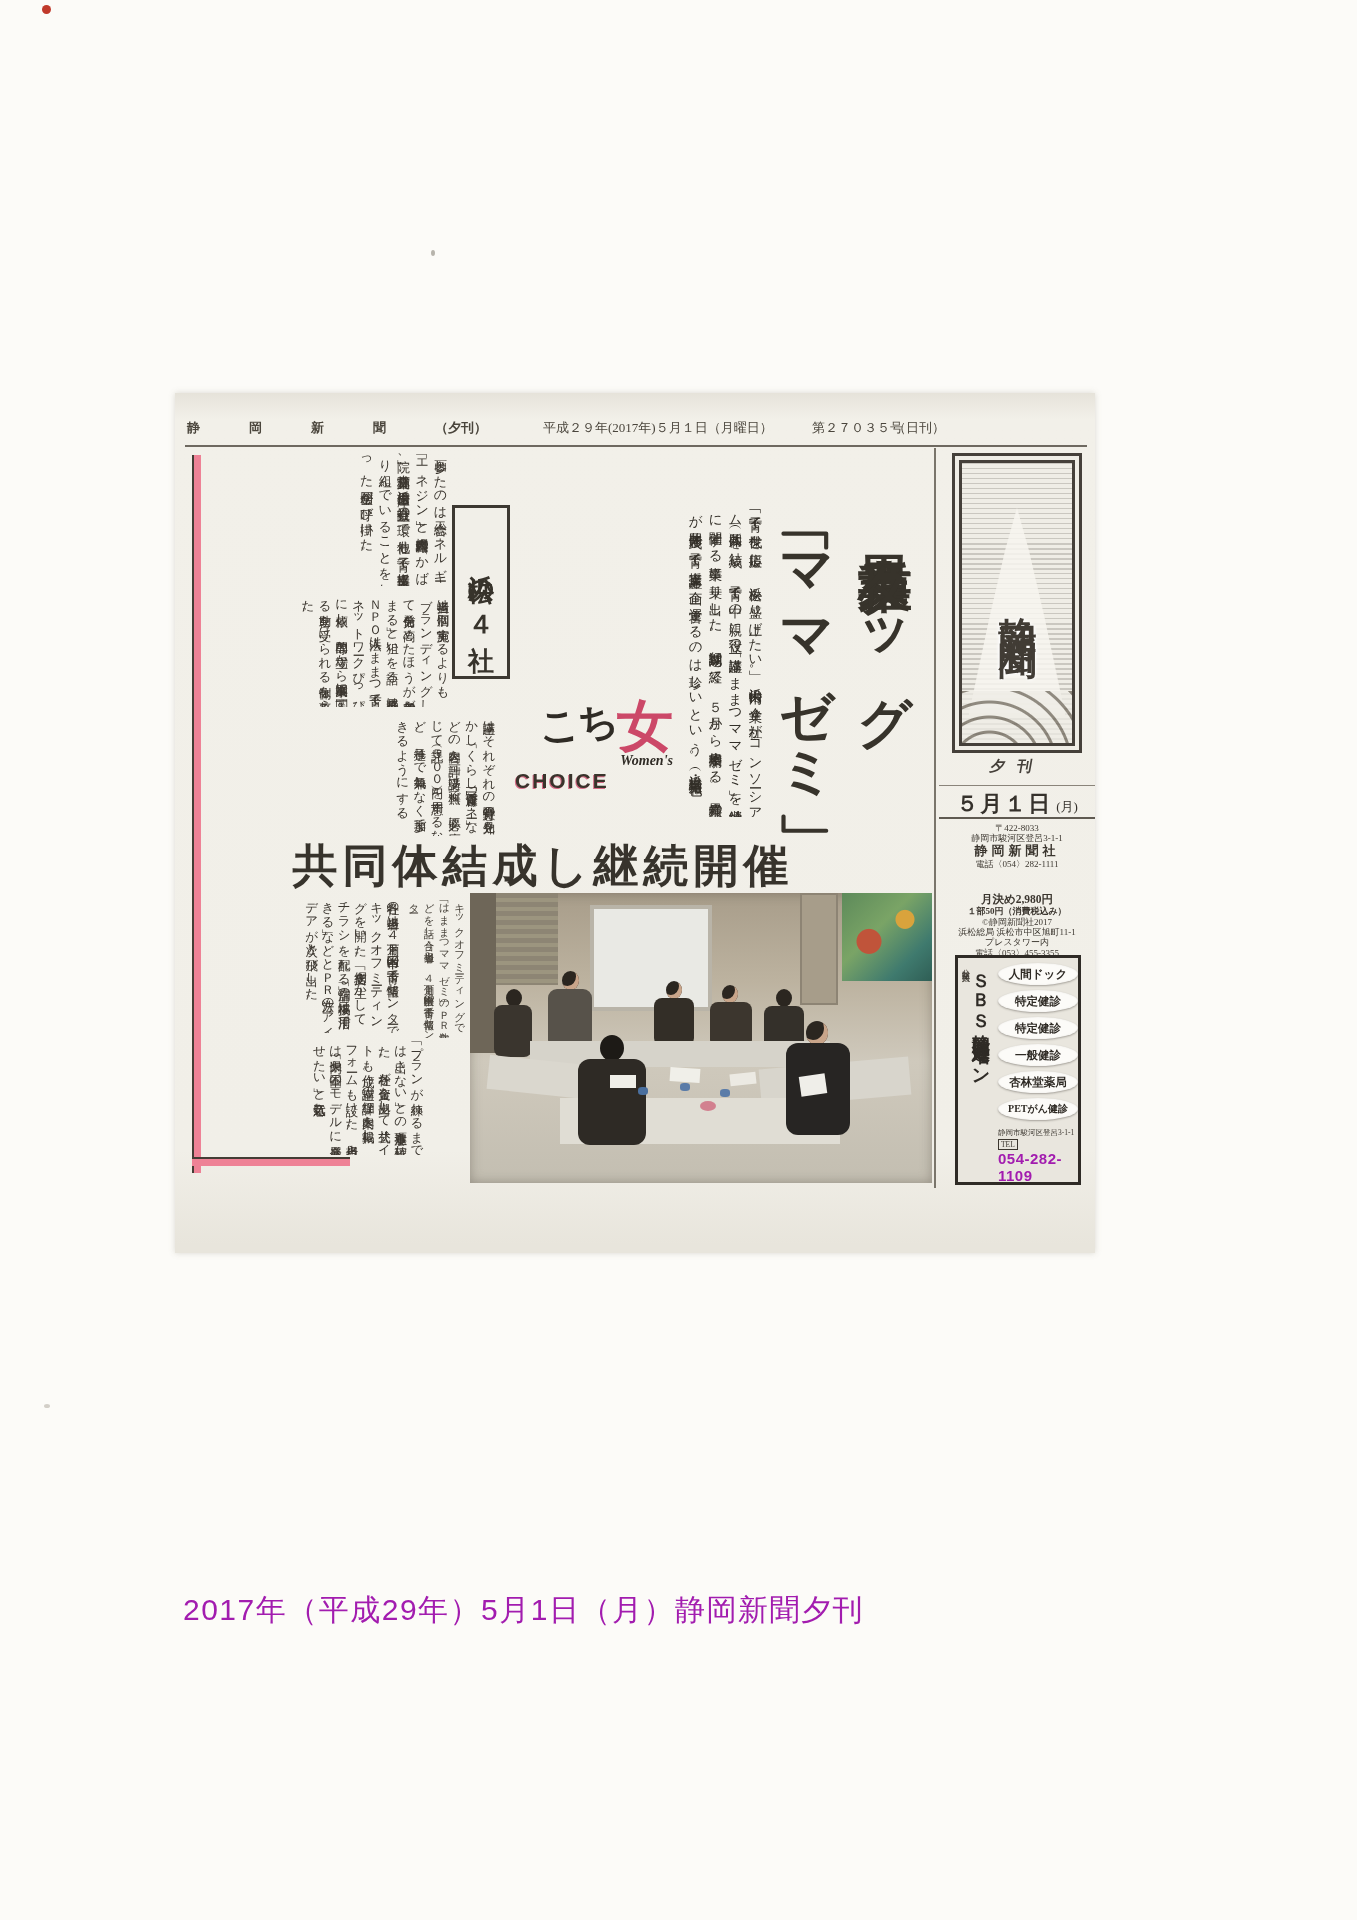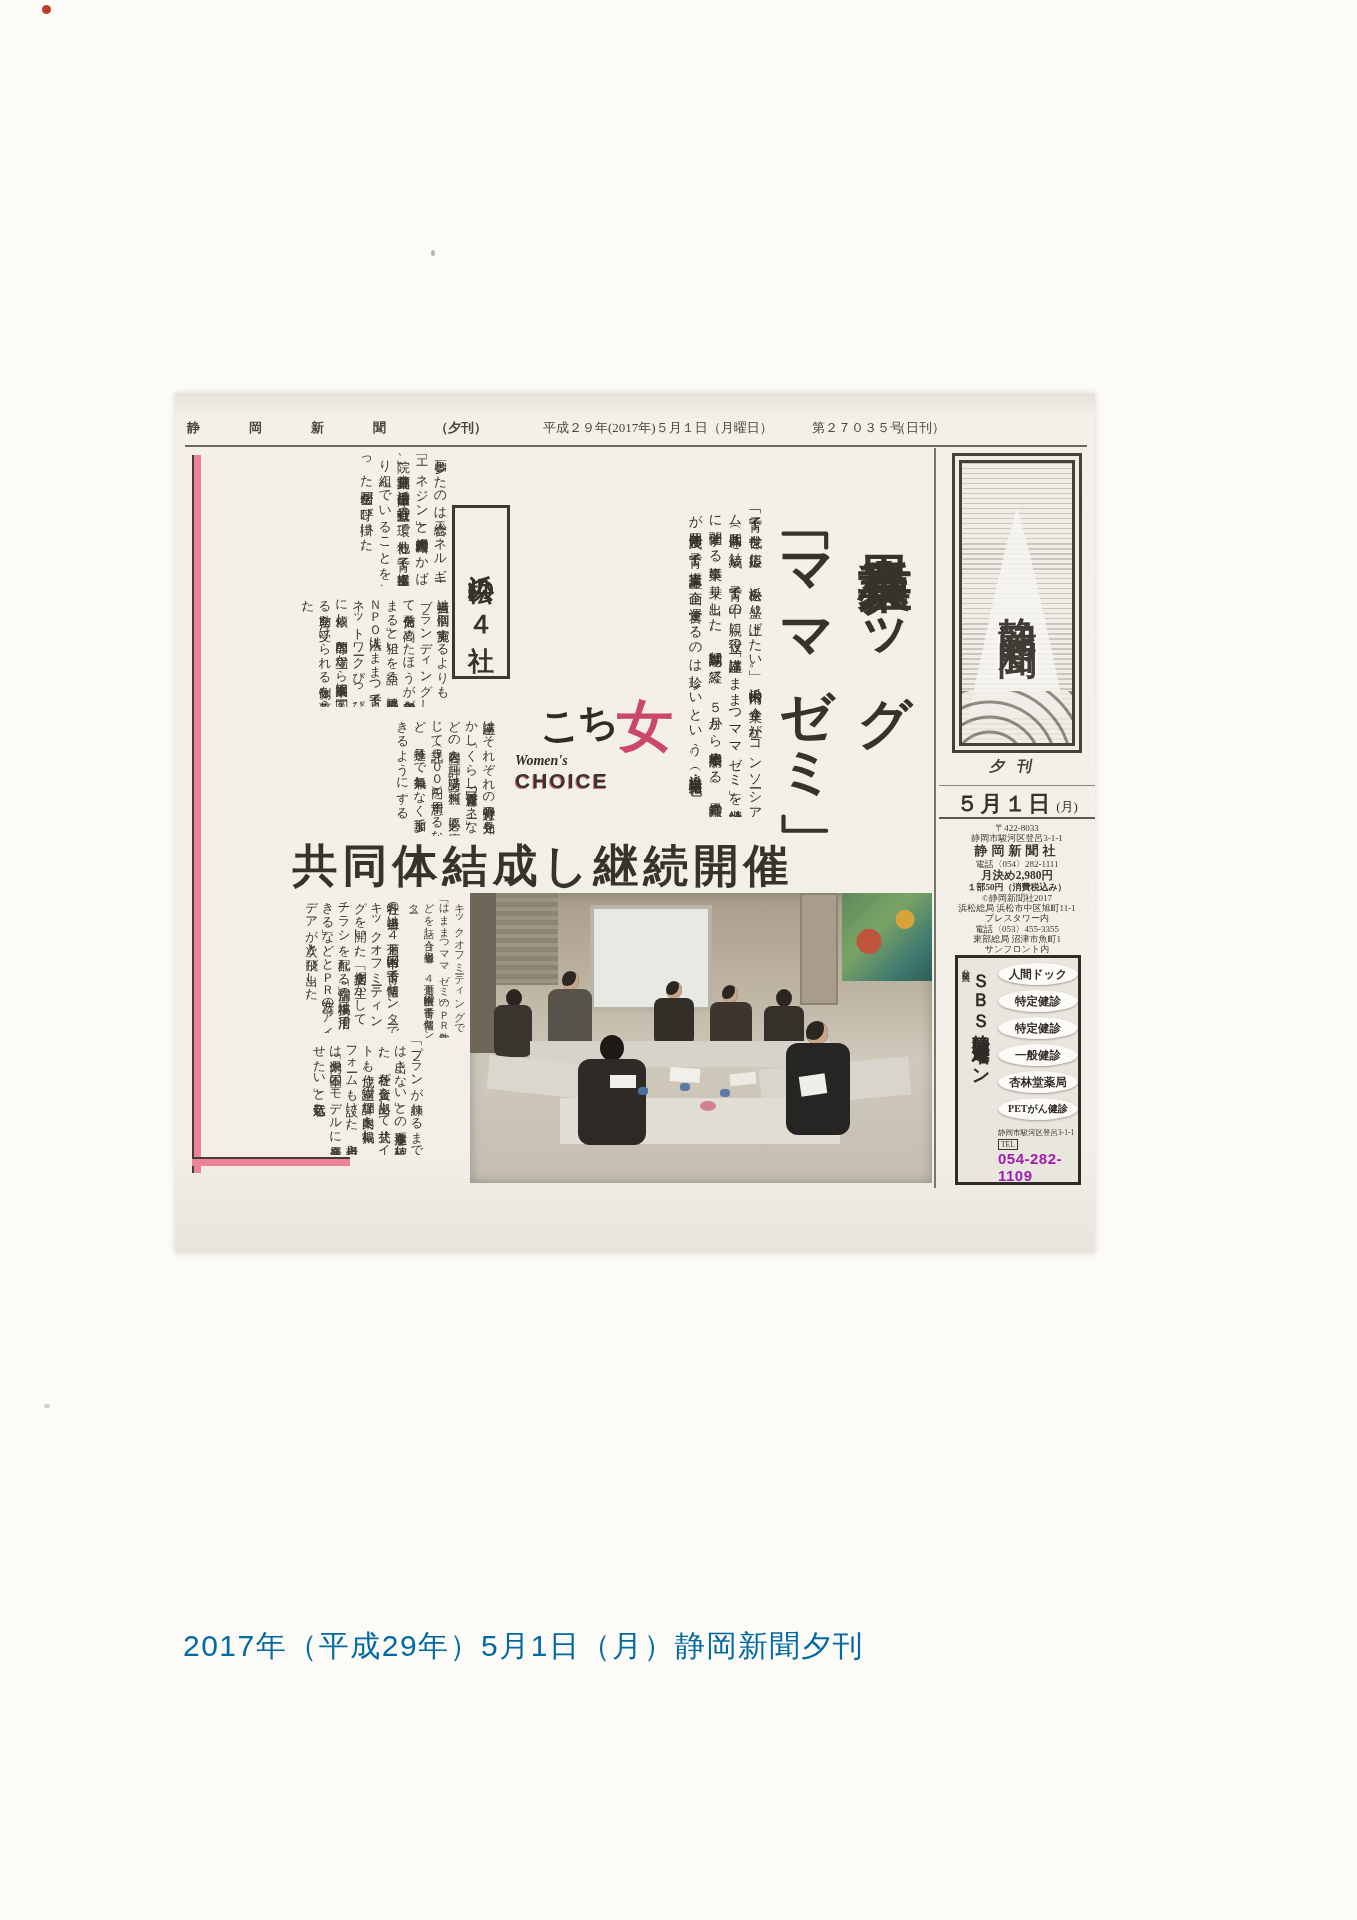--- a/index.html
+++ b/index.html
@@ -27,21 +27,21 @@
   .leadtxt{font-size:13.5px;line-height:1.48;letter-spacing:1px;font-weight:500;color:#332f28;}
   .midhead{position:absolute;left:112px;top:443px;width:512px;height:58px;
            font-family:"Liberation Sans","DejaVu Sans",sans-serif;font-weight:bold;font-size:45px;
            letter-spacing:5px;color:#37332c;white-space:nowrap;text-align:center;}
   .caption{font-size:10.5px;line-height:1.45;letter-spacing:0;color:#47423a;}
   
   .logo{position:absolute;left:340px;top:303px;width:158px;height:122px;}
   .logo-row{display:flex;align-items:flex-end;justify-content:flex-end;}
   .logo-kochi{font-size:40px;font-weight:bold;transform:rotate(-6deg);color:#2f2b25;letter-spacing:-2px;}
   .logo-onna{font-size:56px;font-weight:bold;color:#cc4868;line-height:.9;}
-  .logo-womens{font-size:14px;font-weight:bold;font-style:italic;color:#2f2b25;margin-top:2px;}
+  .logo-womens{font-size:14px;font-weight:bold;font-style:italic;color:#2f2b25;text-align:right;margin-top:2px;}
   .logo-choice{font-size:21px;font-weight:bold;color:#39342c;letter-spacing:2px;text-align:left;
                text-shadow:-1px 1px 0 #d46a84;font-family:"Liberation Sans","DejaVu Sans",sans-serif;}
   
   .masthead{position:absolute;left:777px;top:60px;width:130px;height:300px;border:3px solid #45403a;
             background:#efede6;box-sizing:border-box;}
   .masthead .inner{position:absolute;inset:4px;border:3px solid #45403a;overflow:hidden;
             background:repeating-linear-gradient(180deg,rgba(70,65,57,.22) 0 1.5px,rgba(0,0,0,0) 1.5px 5px);}
   .fuji{position:absolute;left:6%;right:6%;top:16%;bottom:10%;background:#f7f5ee;opacity:.85;
         clip-path:polygon(50% 0,62% 20%,78% 52%,100% 100%,0 100%,22% 52%,38% 20%);}
   .waves{position:absolute;left:0;right:0;bottom:0;height:52px;opacity:.75;
@@ -53,21 +53,21 @@
   .yukan{position:absolute;left:777px;top:364px;width:130px;text-align:center;font-weight:bold;
          font-size:15px;letter-spacing:12px;color:#45403a;transform:skewX(-10deg);}
   .daterow{position:absolute;left:764px;top:392px;width:156px;height:34px;border-top:1px solid #8a847a;
            border-bottom:2px solid #5f5a51;text-align:center;color:#35312b;box-sizing:border-box;padding-top:3px;}
   .daterow .big{font-size:22px;font-weight:bold;letter-spacing:2px;}
   .daterow .small{font-size:13px;}
   .pub{position:absolute;left:764px;top:430px;width:156px;height:132px;display:flex;flex-direction:column;
        align-items:center;justify-content:space-between;font-size:9px;line-height:1.15;color:#3b362f;text-align:center;}
   .pub .pub-line{white-space:nowrap;}
   .pub .pub-line:nth-child(3){font-size:13px;font-weight:bold;letter-spacing:4px;}
-  .pub .pub-line:nth-child(5){font-size:11.5px;font-weight:bold;}
+  .pub .pub-line:nth-child(5){font-size:11.5px;font-weight:bold;margin-top:24px;}
   .pub .pub-line:nth-child(6){font-weight:bold;}
   
   .adbox{position:absolute;left:780px;top:562px;width:126px;height:230px;border:3px solid #2f2b26;
          background:#e9e6de;box-sizing:border-box;overflow:hidden;}
   .ad-orgtype{position:absolute;left:1px;top:5px;writing-mode:vertical-rl;font-size:8px;color:#3b362f;letter-spacing:1px;}
   .ad-orgname{position:absolute;left:11px;top:3px;height:220px;writing-mode:vertical-rl;overflow:hidden;
               font-family:"Liberation Sans","DejaVu Sans",sans-serif;font-weight:bold;font-size:18px;
               letter-spacing:2px;color:#2f2b26;}
   .pills{position:absolute;left:40px;top:5px;width:80px;}
   .pill{height:22px;margin-bottom:5px;background:#fcfbf8;border-radius:50%;
@@ -78,21 +78,21 @@
   .ad-tel-label{position:absolute;left:40px;top:181px;font-size:7.5px;border:1px solid #3b362f;padding:0 2px;color:#3b362f;}
   .ad-tel{position:absolute;left:40px;top:192px;font-size:15px;font-weight:bold;letter-spacing:.5px;color:#a21caf;
           font-family:"Liberation Sans","DejaVu Sans",sans-serif;}
   
   .photo{position:absolute;left:295px;top:500px;width:462px;height:290px;overflow:hidden;
          background:linear-gradient(180deg,#a89d8a 0%,#bcb29f 30%,#cfc9bc 58%,#c3beb1 100%);
          box-shadow:inset 0 0 12px rgba(60,55,45,.35);}
   .ph{position:absolute;}
   
   .scan-cap{position:absolute;left:183px;top:1590px;font-family:"Liberation Sans","DejaVu Sans",sans-serif;
-            font-size:30px;color:#0369a1;letter-spacing:1.5px;white-space:nowrap;margin-top:36px;}
+            font-size:30px;color:#a21caf;letter-spacing:1.5px;white-space:nowrap;}
   .dot{position:absolute;border-radius:50%;}
 </style>
 </head>
 <body>
 
 <div class="page">
 
   <div class="dot" style="left:42px;top:5px;width:9px;height:9px;background:#c0392b;"></div>
   <div class="dot" style="left:431px;top:250px;width:4px;height:6px;background:#9a958c;opacity:.7;"></div>
   <div class="dot" style="left:44px;top:1404px;width:6px;height:4px;background:#b7b2a8;opacity:.6;"></div>

